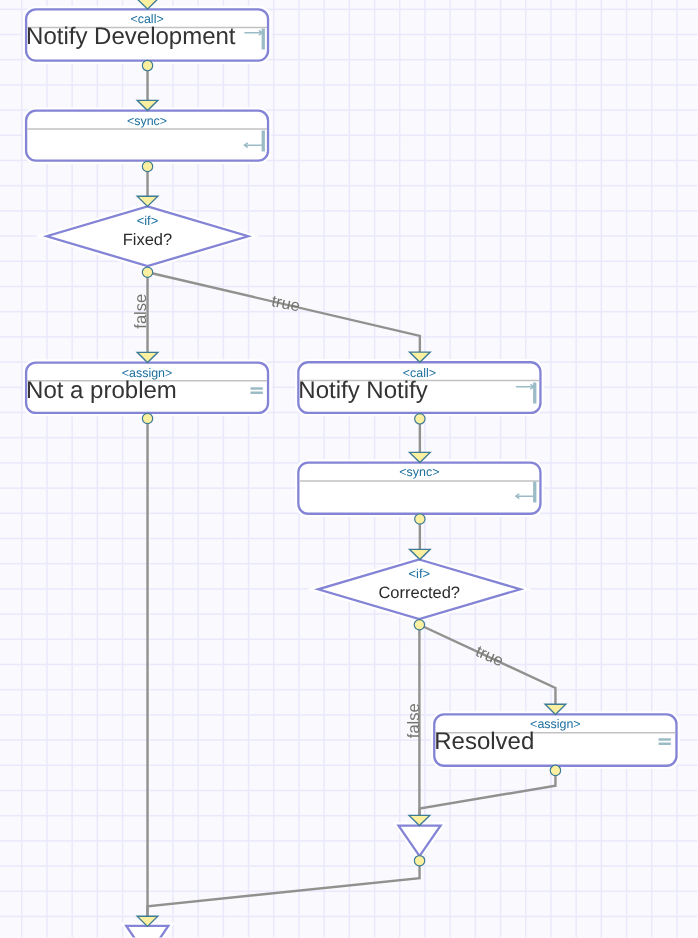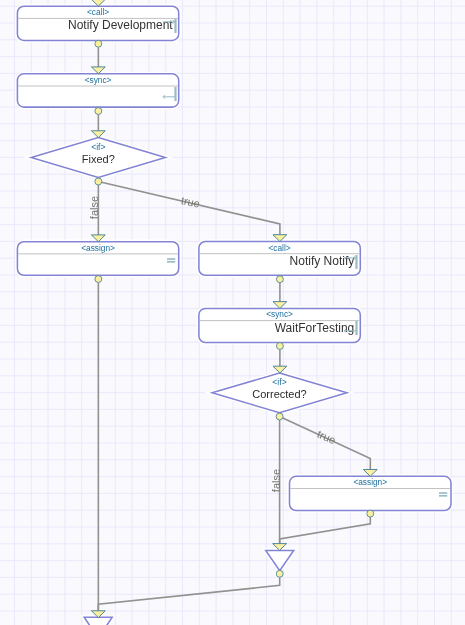--- a/index.html
+++ b/index.html
@@ -11,21 +11,21 @@
   }
   #canvas{position:relative;width:465px;height:625px;overflow:hidden;}
   #grid{position:absolute;inset:0;}
   svg.layer{position:absolute;left:0;top:0;width:465px;height:625px;overflow:visible;}
   .node{position:absolute;box-sizing:border-box;background:transparent;}
   .node .hdr{position:absolute;left:0;right:0;top:0;height:10.2px;
     line-height:13.2px;text-align:center;
     font-size:8.3px;color:#1c6f9f;}
   .node .body{position:absolute;left:0;right:6px;top:11.2px;
     height:19px;line-height:16.4px;
-    text-align:right;font-size:12px;color:#333333;}
+    text-align:left;font-size:16px;color:#333333;}
   .node .icon{position:absolute;right:2.1px;top:12.1px;line-height:0;}
   .node .icon svg{display:block;}
 </style>
 </head>
 <body>
 
 <div id="canvas">
   <svg id="grid" class="layer">
       <rect x="14.00" y="0" width="1" height="625" fill="#e9e9fb"></rect>
       <rect x="30.80" y="0" width="1" height="625" fill="#e9e9fb"></rect>
@@ -205,20 +205,21 @@
             <g fill="none" stroke="#9bbcc6">
               <line x1="2.4" y1="10.8" x2="14.1" y2="10.8" stroke-width="1.05"></line>
               <path d="M4.2 9.2 L1.9 10.8 L4.2 12.4" stroke-width="1" stroke-linejoin="round"></path>
               <line x1="14.5" y1="1.0" x2="14.5" y2="15.0" stroke-width="2.2"></line>
             </g>
           </svg>
         </span>
       </div>
       <div class="node" style="left: 17.4px; top: 241.7px; width: 161.3px; height: 33.6px;">
         <div class="hdr">&lt;assign&gt;</div>
+        <div class="body">Not a problem</div>
         <span class="icon">
           <svg width="16" height="16" viewBox="0 0 16 16">
             <g stroke="#9bbcc6" stroke-width="1.7">
               <line x1="6.0" y1="5.0" x2="14.2" y2="5.0"></line>
               <line x1="6.0" y1="7.8" x2="14.2" y2="7.8"></line>
             </g>
           </svg>
         </span>
       </div>
       <div class="node" style="left: 198.9px; top: 241.5px; width: 161.4px; height: 33.8px;">
@@ -229,33 +230,33 @@
             <g fill="none" stroke="#9bbcc6">
               <line x1="1.9" y1="3.8" x2="13.4" y2="3.8" stroke-width="1.05"></line>
               <path d="M11.6 2.2 L13.9 3.8 L11.6 5.4" stroke-width="1" stroke-linejoin="round"></path>
               <line x1="14.5" y1="1.0" x2="14.5" y2="15.0" stroke-width="2.2"></line>
             </g>
           </svg>
         </span>
       </div>
       <div class="node" style="left: 198.9px; top: 308.4px; width: 161.4px; height: 34.1px;">
         <div class="hdr">&lt;sync&gt;</div>
-        <div class="body">WaitForTesting</div>
         <span class="icon">
           <svg width="16" height="16" viewBox="0 0 16 16">
             <g fill="none" stroke="#9bbcc6">
               <line x1="2.4" y1="10.8" x2="14.1" y2="10.8" stroke-width="1.05"></line>
               <path d="M4.2 9.2 L1.9 10.8 L4.2 12.4" stroke-width="1" stroke-linejoin="round"></path>
               <line x1="14.5" y1="1.0" x2="14.5" y2="15.0" stroke-width="2.2"></line>
             </g>
           </svg>
         </span>
       </div>
       <div class="node" style="left: 289.5px; top: 476.3px; width: 161.5px; height: 34.2px;">
         <div class="hdr">&lt;assign&gt;</div>
+        <div class="body">Resolved</div>
         <span class="icon">
           <svg width="16" height="16" viewBox="0 0 16 16">
             <g stroke="#9bbcc6" stroke-width="1.7">
               <line x1="6.0" y1="5.0" x2="14.2" y2="5.0"></line>
               <line x1="6.0" y1="7.8" x2="14.2" y2="7.8"></line>
             </g>
           </svg>
         </span>
       </div>
     </div>

